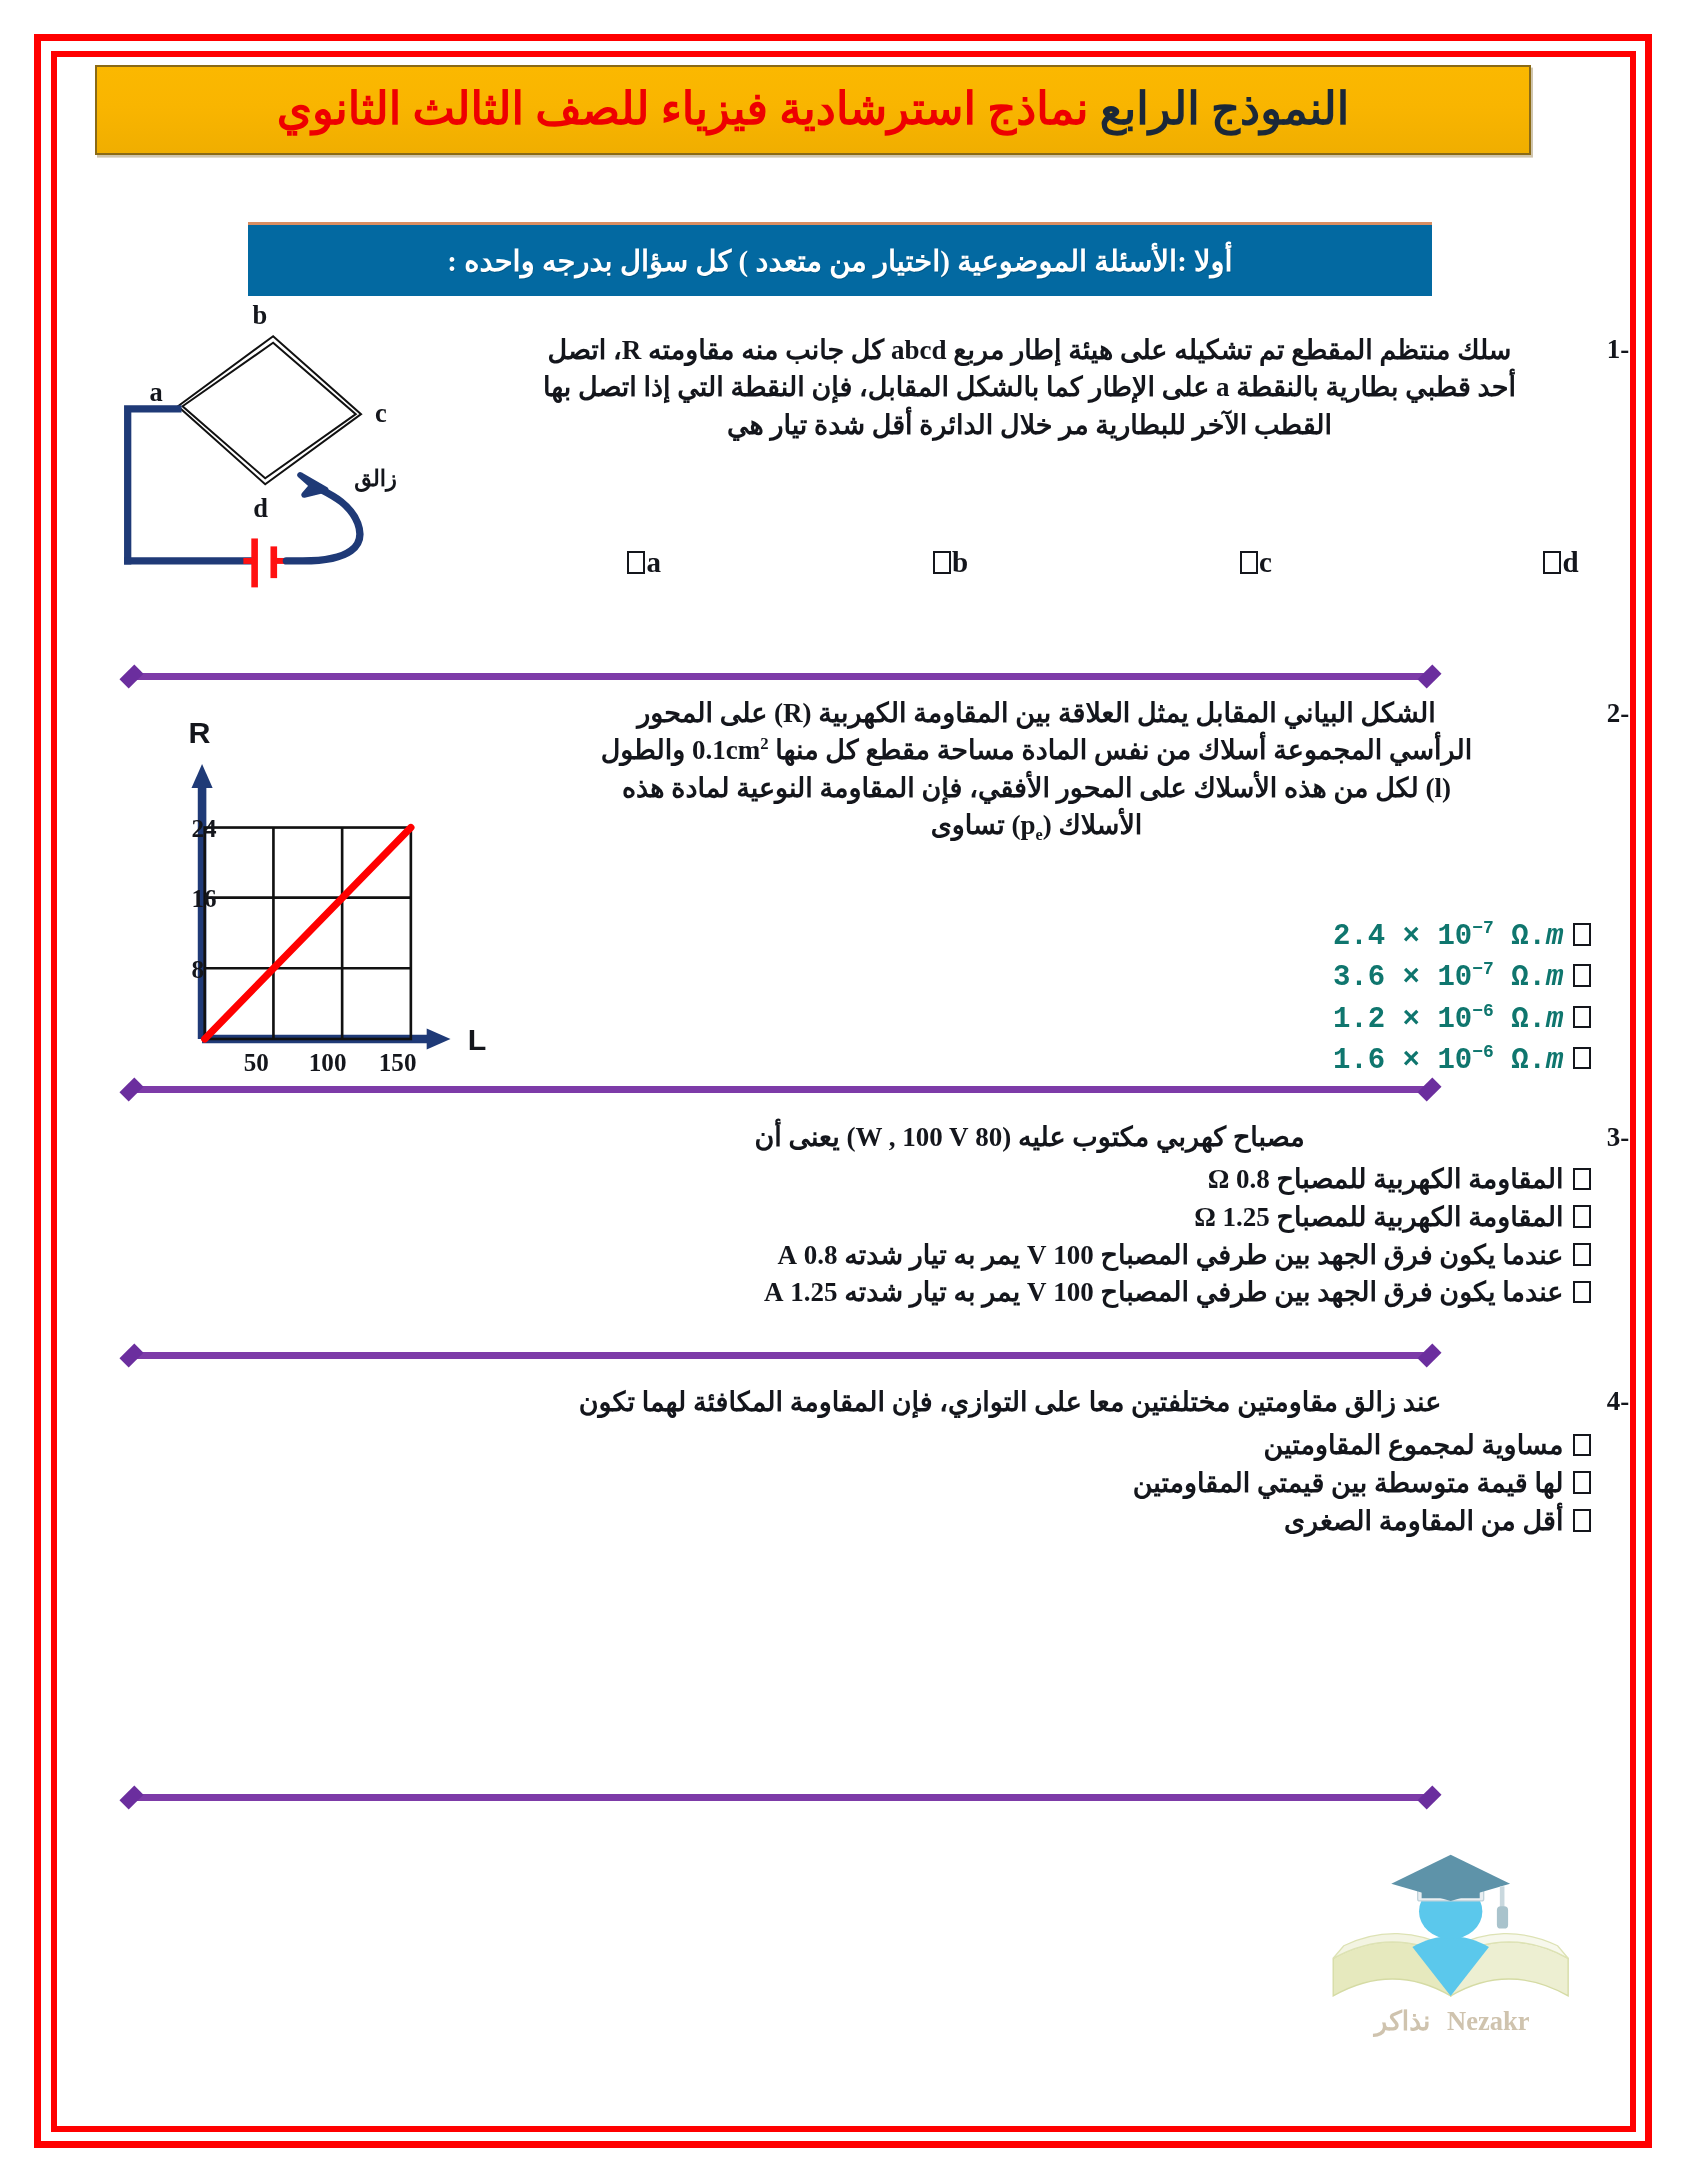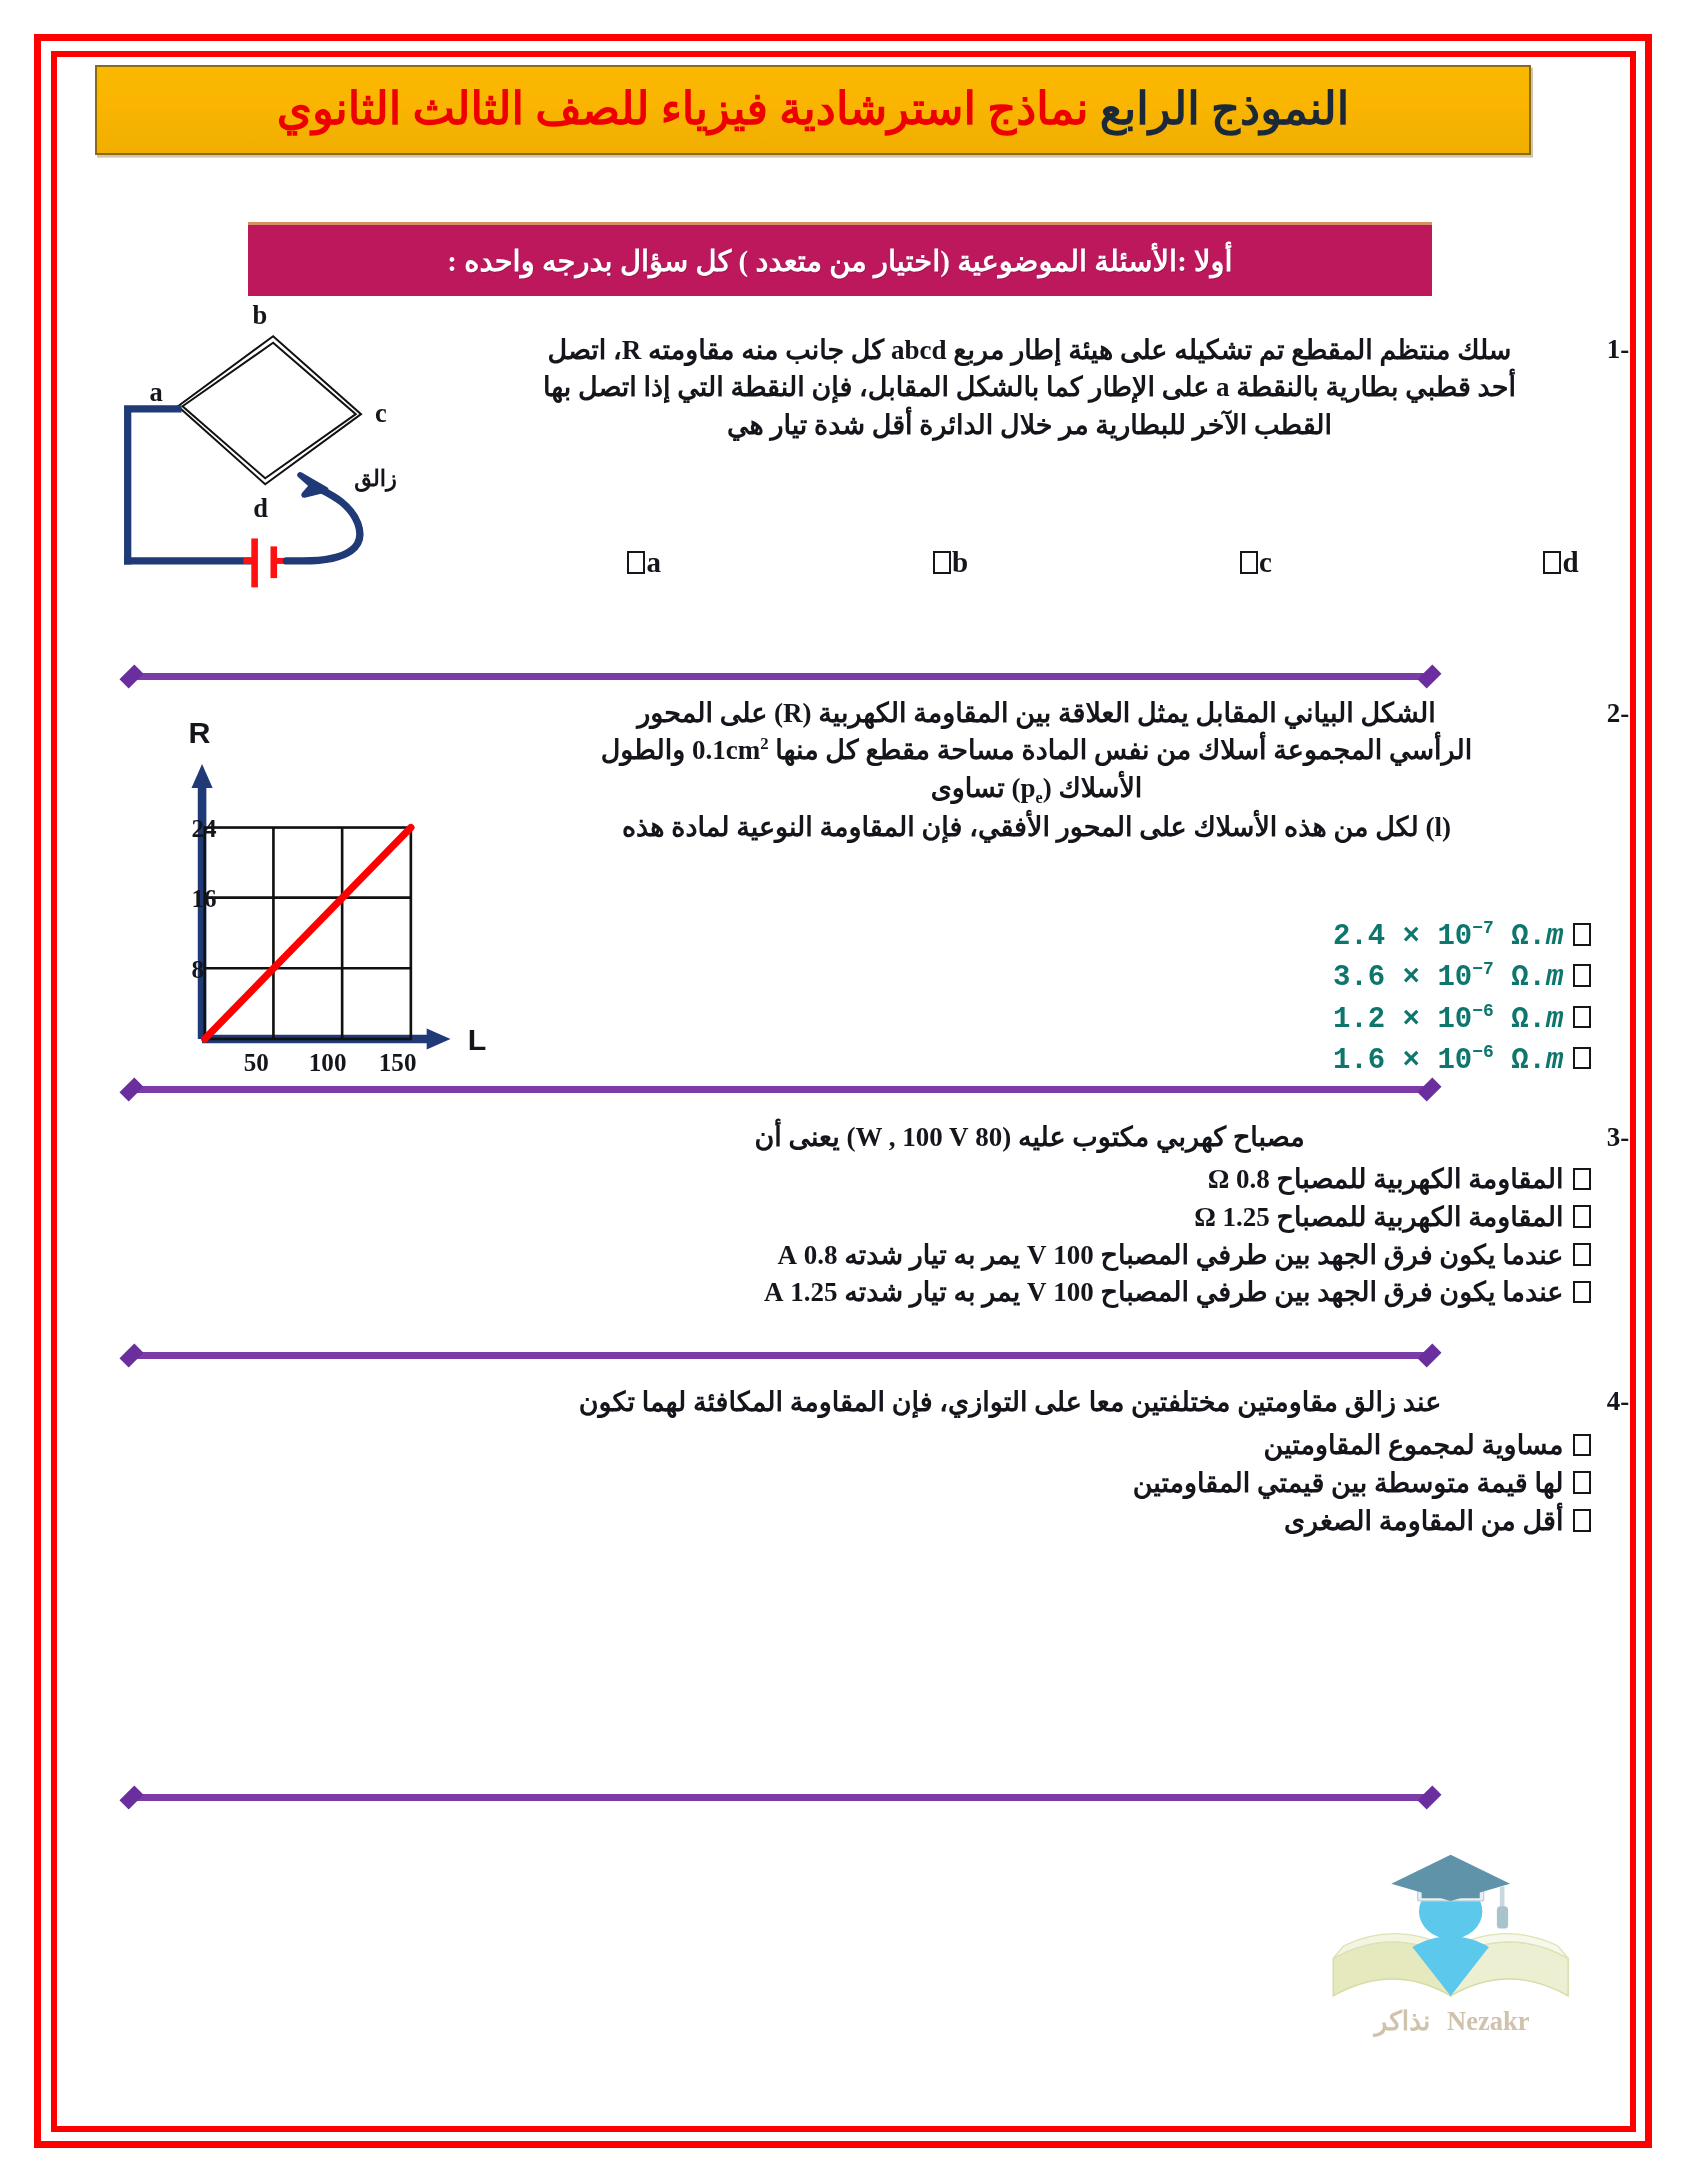--- a/index.html
+++ b/index.html
@@ -67,21 +67,21 @@
   }
   .title-text .red { color: #EE0000; }
 
   
   .section-bar {
     position: absolute;
     right: 192px;
     top: 159px;
     width: 1184px;
     height: 74px;
-    background: #be185d;
+    background: #0369a1;
     border-top: 3.3px solid #D98E62;
     box-sizing: border-box;
     display: flex;
     align-items: center;
     justify-content: center;
   }
   .section-bar-text {
     color: #FFFFFF;
     font-size: 29px;
     font-weight: bold;
@@ -294,24 +294,24 @@
   <div class="divider" style="left:69px; top:610px; width:1297px;"></div>
 
   <div class="q-block" style="left:0; top:0; width:1561px;">
     <div class="q-num" style="right:-5.3px; top:635px;">2-</div>
 
     <div class="q-body" style="right:32px; top:632px; width:1111px;">
       <div class="q-line">الشكل البياني المقابل يمثل العلاقة بين المقاومة الكهربية (R) على المحور</div>
       <div class="q-line">
         الرأسي المجموعة أسلاك من نفس المادة مساحة مقطع كل منها <span class="ltr">0.1cm<sup class="exp">2</sup></span> والطول
       </div>
+      <div class="q-line">(l) لكل من هذه الأسلاك على المحور الأفقي، فإن المقاومة النوعية لمادة هذه</div>
       <div class="q-line">
         الأسلاك (<span class="ltr">p<sub class="sb">e</sub></span>) تساوى
       </div>
-      <div class="q-line">(l) لكل من هذه الأسلاك على المحور الأفقي، فإن المقاومة النوعية لمادة هذه</div>
     </div>
 
     <div style="position:absolute; right:32px; top:853px; width:794px; text-align:right; direction:rtl;">
       <div class="opt-row">
         <span class="cbox"></span><span class="mathopt">2.4 × 10<sup class="exp">−7</sup> Ω.<span class="it">m</span></span>
       </div>
       <div class="opt-row">
         <span class="cbox"></span><span class="mathopt">3.6 × 10<sup class="exp">−7</sup> Ω.<span class="it">m</span></span>
       </div>
       <div class="opt-row">

